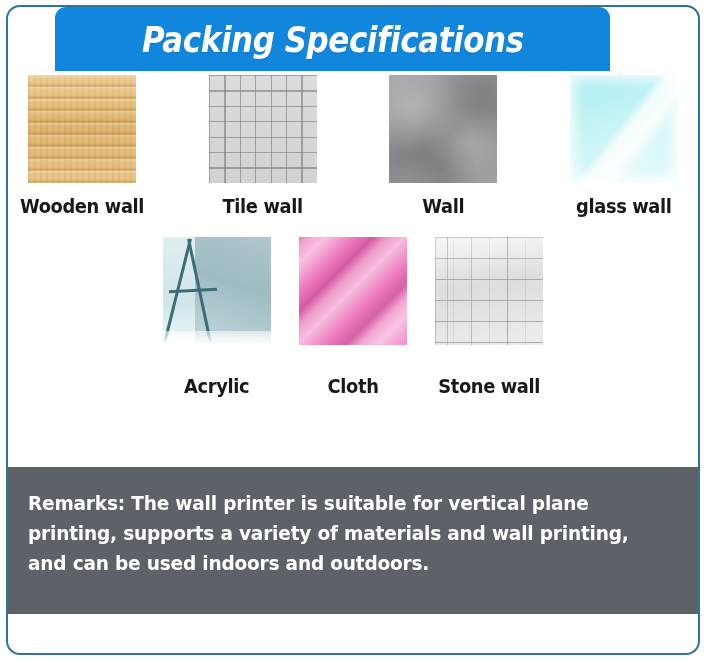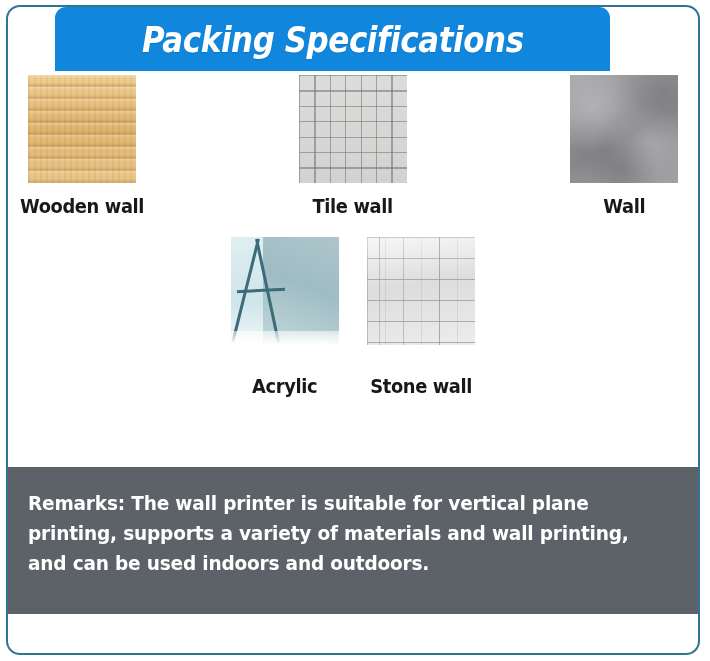--- a/index.html
+++ b/index.html
@@ -356,40 +356,52 @@
         <div class="label">Tile wall</div>
       </div>
 
       <div class="cell">
         <div class="swatch-wrap">
           <div class="swatch tex-wall"></div>
         </div>
         <div class="label">Wall</div>
       </div>
 
+      <div class="cell">
+        <div class="swatch-wrap">
+          <div class="swatch tex-glass"></div>
+        </div>
+        <div class="label">glass wall</div>
+      </div>
 
 
     </div>
 
     <div class="row row-2">
 
       <div class="cell">
         <div class="swatch-wrap">
           <div class="swatch tex-acrylic">
             <div class="ac-left"></div>
             <div class="ac-panel"></div>
             <div class="ac-edge-a"></div>
             <div class="ac-edge-b"></div>
             <div class="ac-cross"></div>
             <div class="ac-base"></div>
           </div>
         </div>
         <div class="label">Acrylic</div>
       </div>
 
+      <div class="cell">
+        <div class="swatch-wrap">
+          <div class="swatch tex-cloth"></div>
+        </div>
+        <div class="label">Cloth</div>
+      </div>
 
 
 
       <div class="cell">
         <div class="swatch-wrap">
           <div class="swatch tex-stone"></div>
         </div>
         <div class="label">Stone wall</div>
       </div>
 

